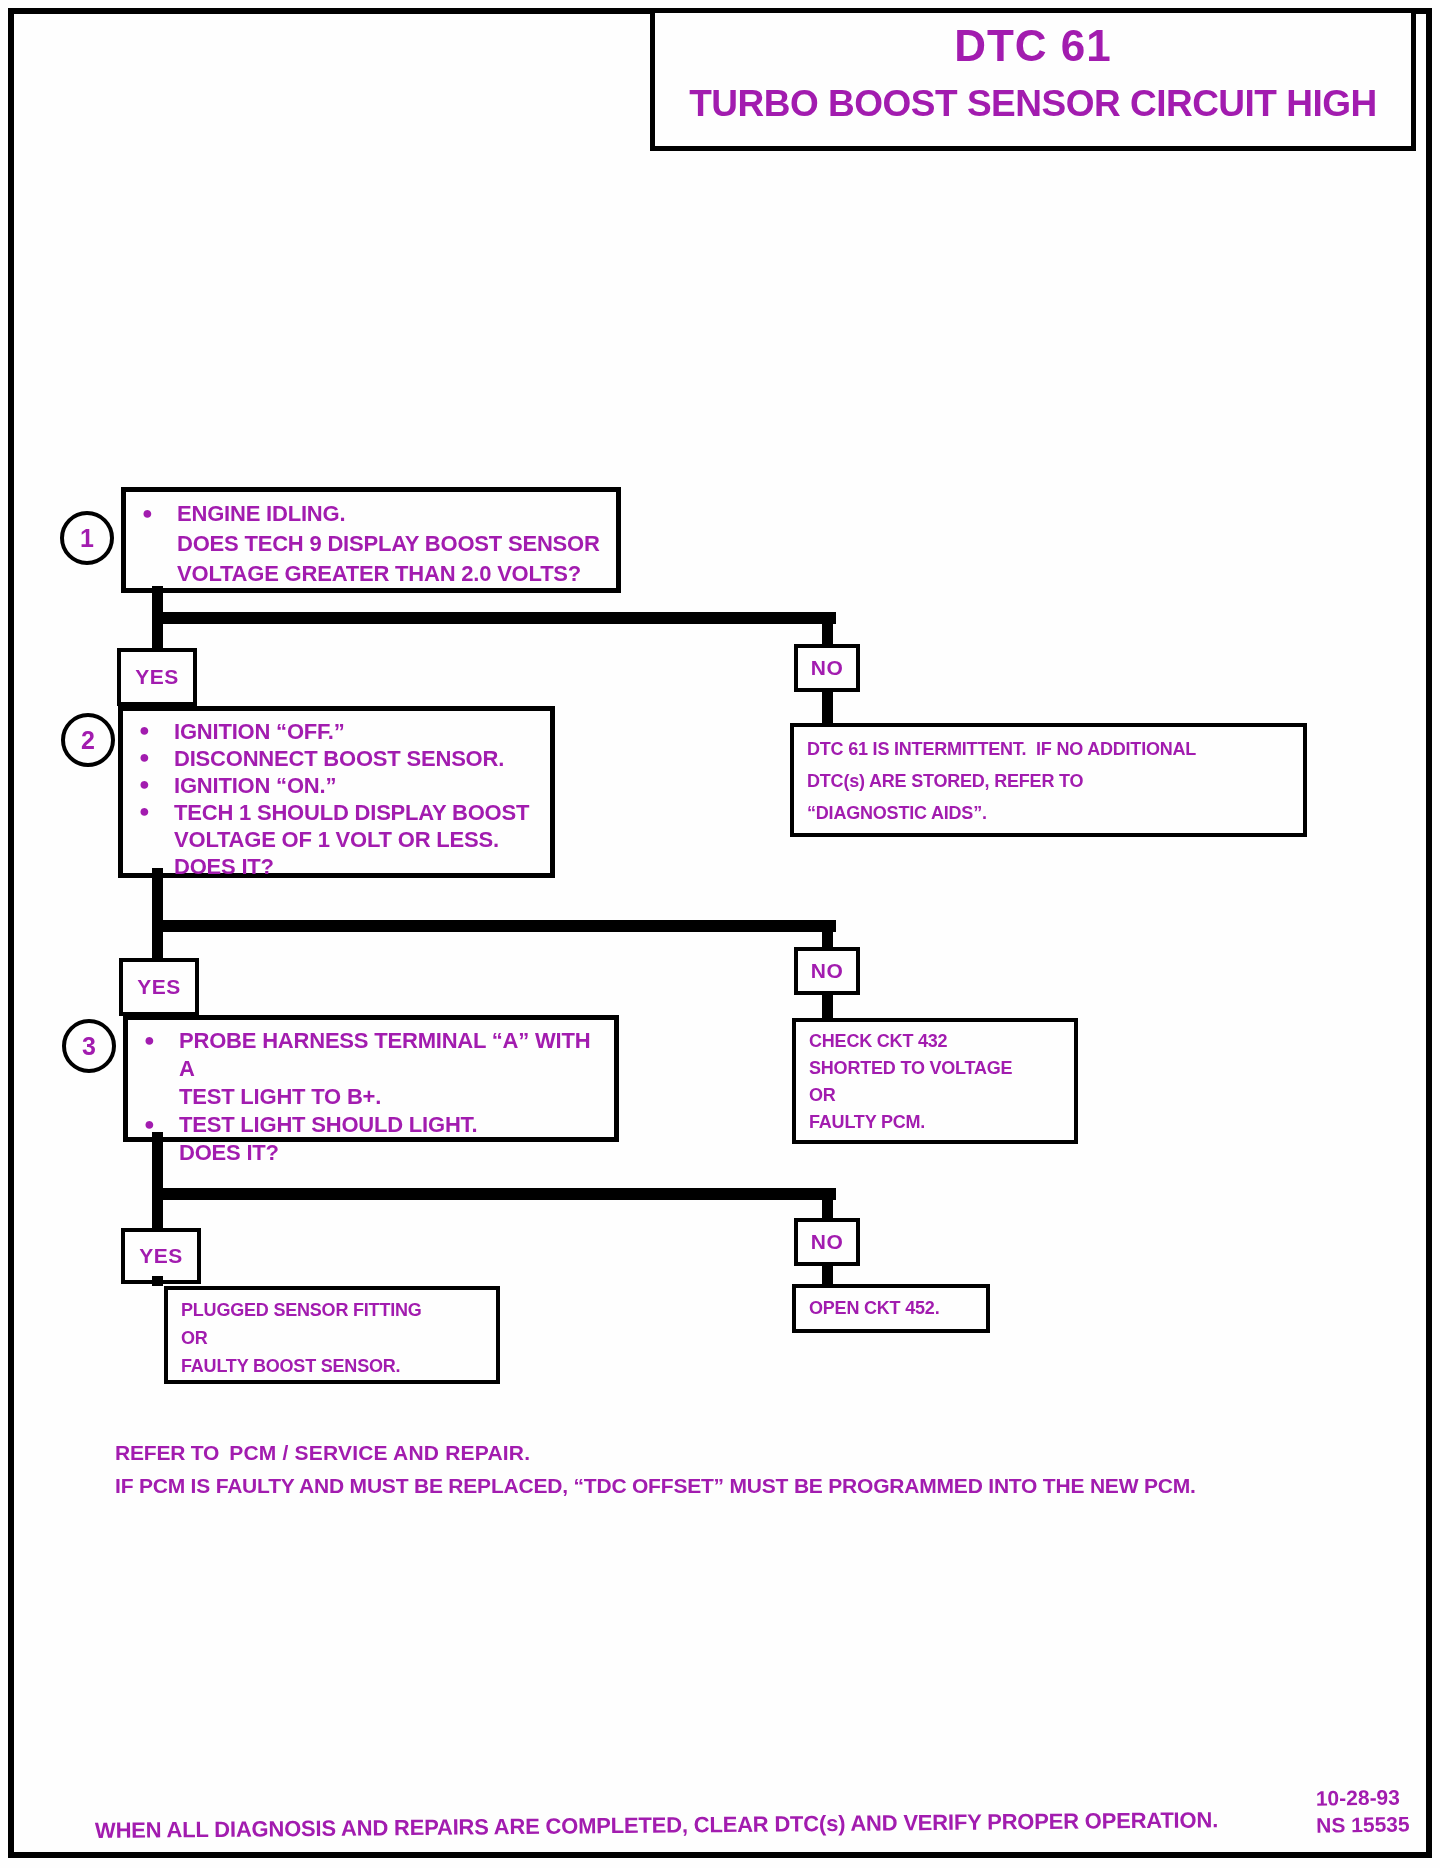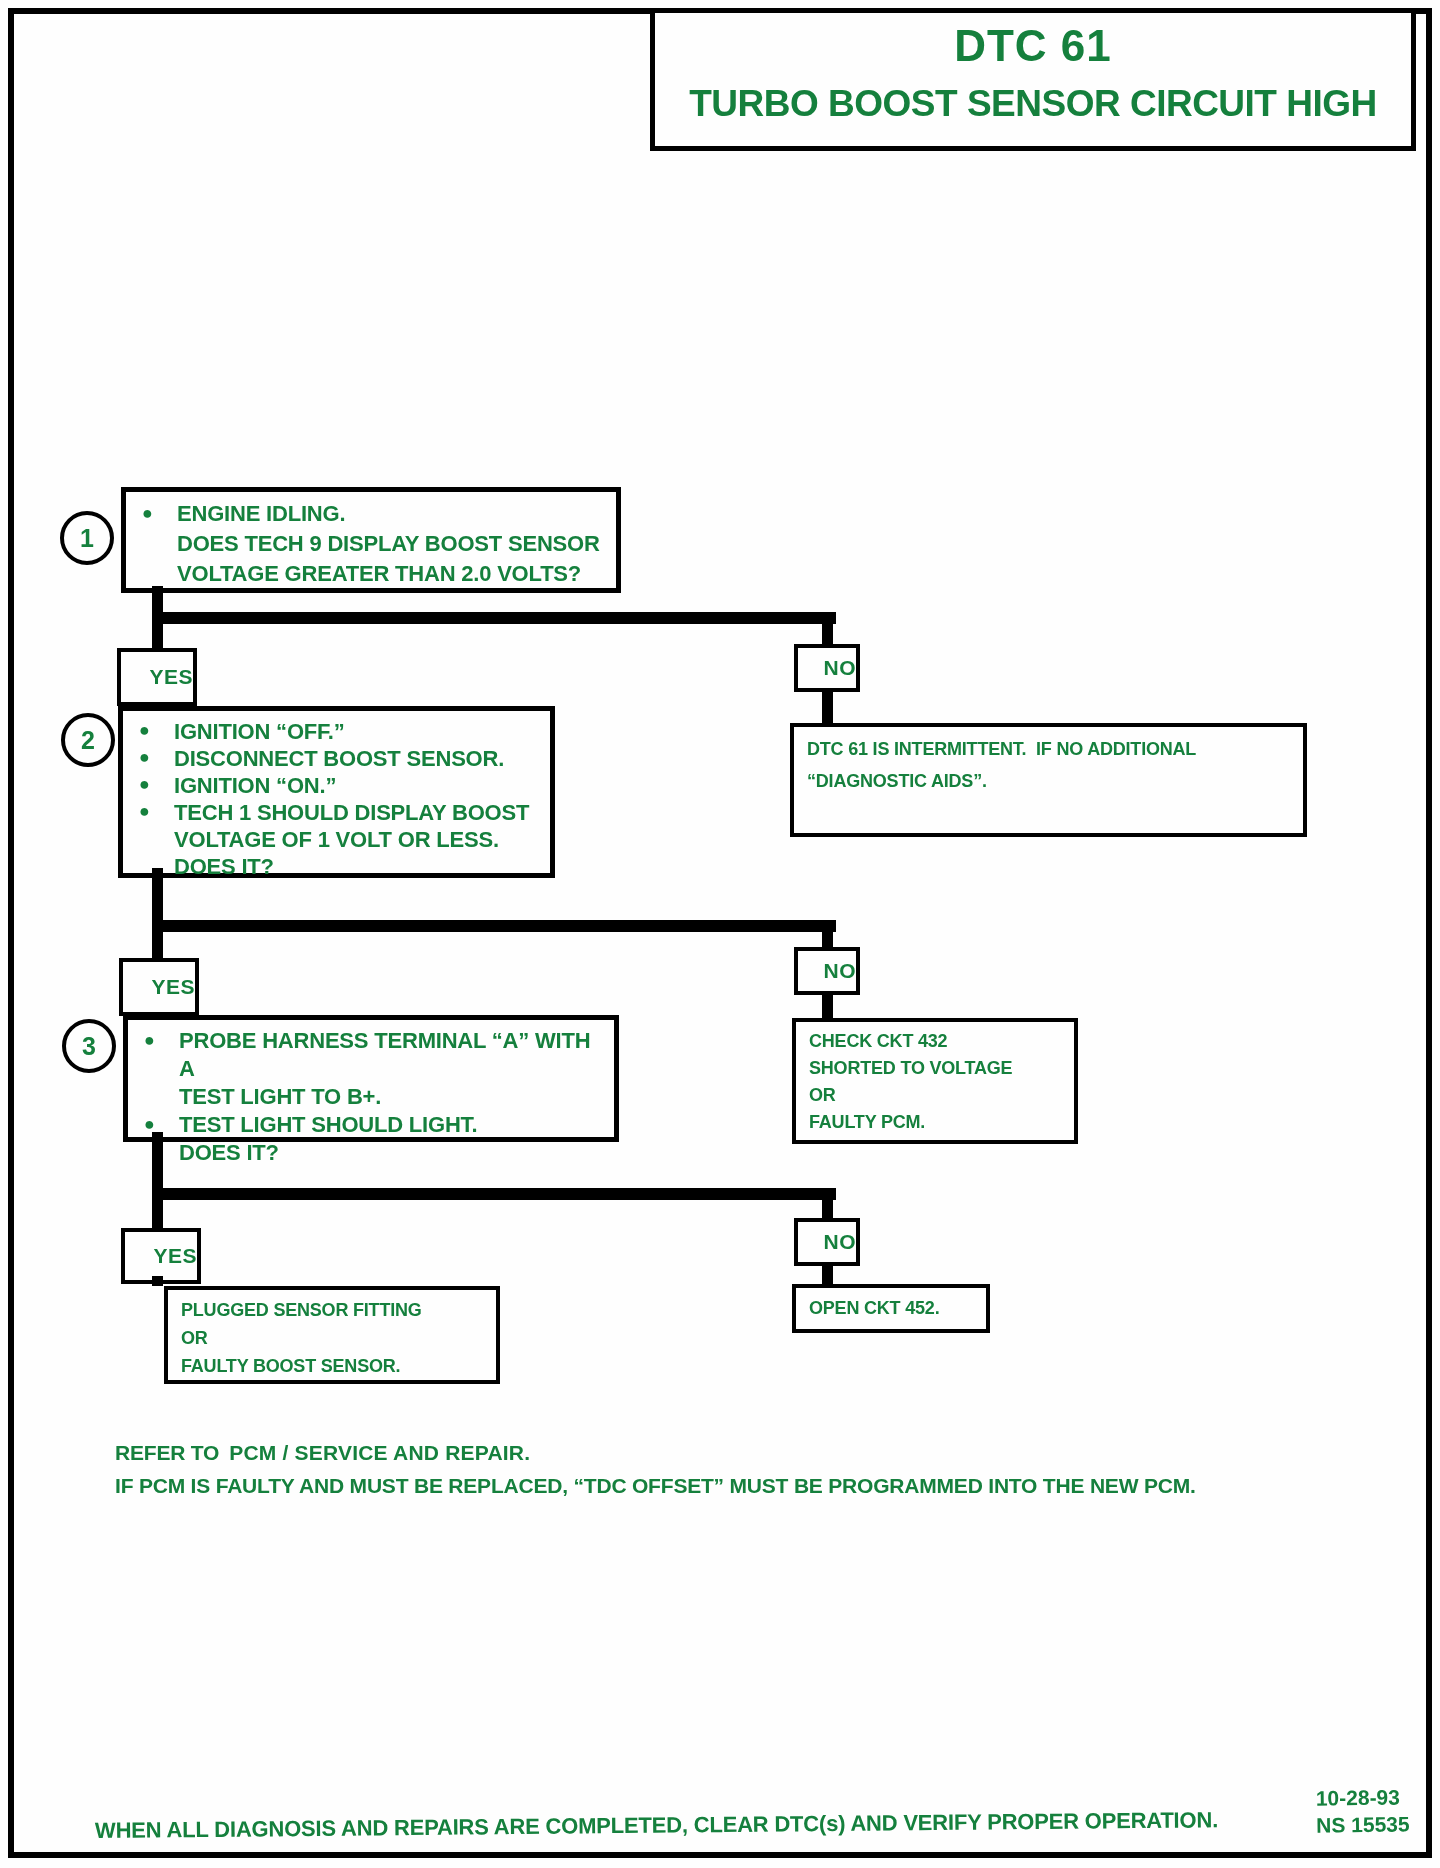--- a/index.html
+++ b/index.html
@@ -1,18 +1,18 @@
 <!DOCTYPE html>
 <html><head>
 <meta charset="utf-8">
 <style>
   html,body { margin:0; padding:0; background:#ffffff; }
   .page {
     position:relative; width:1440px; height:1868px; background:#fefefe;
-    font-family:"Liberation Sans", sans-serif; font-weight:bold; color:#15803d;
+    font-family:"Liberation Sans", sans-serif; font-weight:bold; color:#a21caf;
     overflow:hidden;
   }
   .page-border {
     position:absolute; left:8px; top:8px; width:1412px; height:1838px;
     border:6px solid #000;
   }
   .title-box {
     position:absolute; left:650px; top:8px; width:756px; height:133px;
     border:5px solid #000; background:#fefefe; text-align:center;
   }
@@ -32,21 +32,21 @@
   .row { position:relative; padding-left:51px; padding-right:6px; }
   .row .bullet { position:absolute; left:16px; top:-1px; font-size:18px; }
 
   .result-box {
     position:absolute; border:4px solid #000; background:#fefefe;
     font-size:18px; letter-spacing:-0.2px; padding:6px 10px 0 13px;
     white-space:pre-wrap;
   }
   .yn-box {
     position:absolute; border:4px solid #000; background:#fefefe;
-    display:flex; align-items:center; justify-content:flex-end; font-size:21px;
+    display:flex; align-items:center; justify-content:center; font-size:21px;
     letter-spacing:0.5px;
   }
   .conn { position:absolute; background:#000; }
 
   .note { position:absolute; left:115px; top:1436px; font-size:21px; line-height:33px; letter-spacing:-0.2px; }
   .note .ref { margin-left:10px; letter-spacing:0.2px; }
 
   .footer-instruction {
     position:absolute; left:95px; top:1812px; width:1260px; font-size:22px;
     transform:rotate(-0.55deg); letter-spacing:-0.2px;
@@ -101,21 +101,21 @@
 
   <div class="yn-box" style="left:117px; top:648px; width:72px; height:50px;">
     <span>YES</span>
   </div>
   <div class="yn-box" style="left:794px; top:644px; width:58px; height:40px;">
     <span>NO</span>
   </div>
 
   <div class="conn" style="left:822px; top:692px; width:11px; height:31px;"></div>
 
-  <div class="result-box rlh32" style="left:790px; top:723px; width:486px; height:100px;"><div>DTC 61 IS INTERMITTENT.  IF NO ADDITIONAL</div><div>“DIAGNOSTIC AIDS”.</div></div>
+  <div class="result-box rlh32" style="left:790px; top:723px; width:486px; height:100px;"><div>DTC 61 IS INTERMITTENT.  IF NO ADDITIONAL</div><div>DTC(s) ARE STORED, REFER TO</div><div>“DIAGNOSTIC AIDS”.</div></div>
 
   <div class="step-circle" style="left:61px; top:713px;">
     <span>2</span>
   </div>
 
   <div class="flow-box lh27" style="left:118px; top:706px; width:427px; height:162px;">
     <div class="inner">
       <div class="row">
         <span class="bullet">●</span>
         <span>IGNITION “OFF.”</span>

